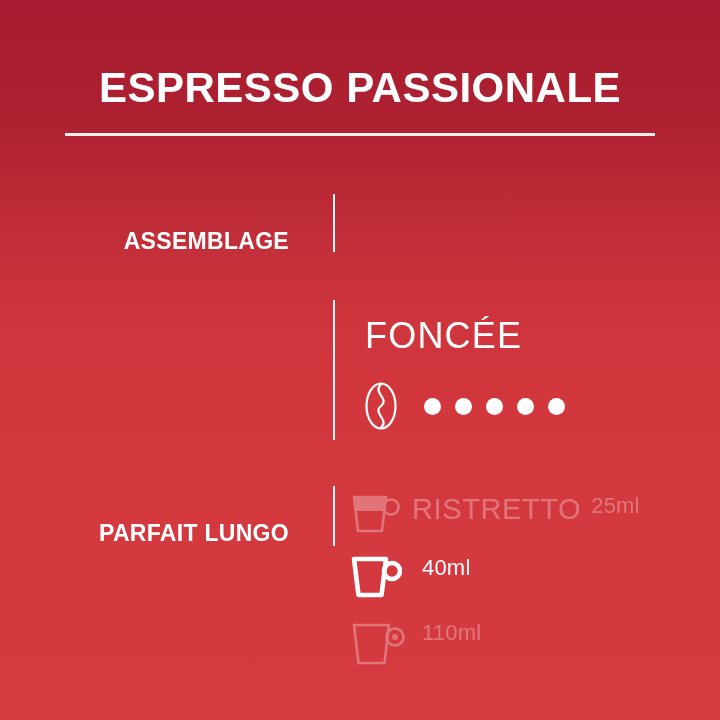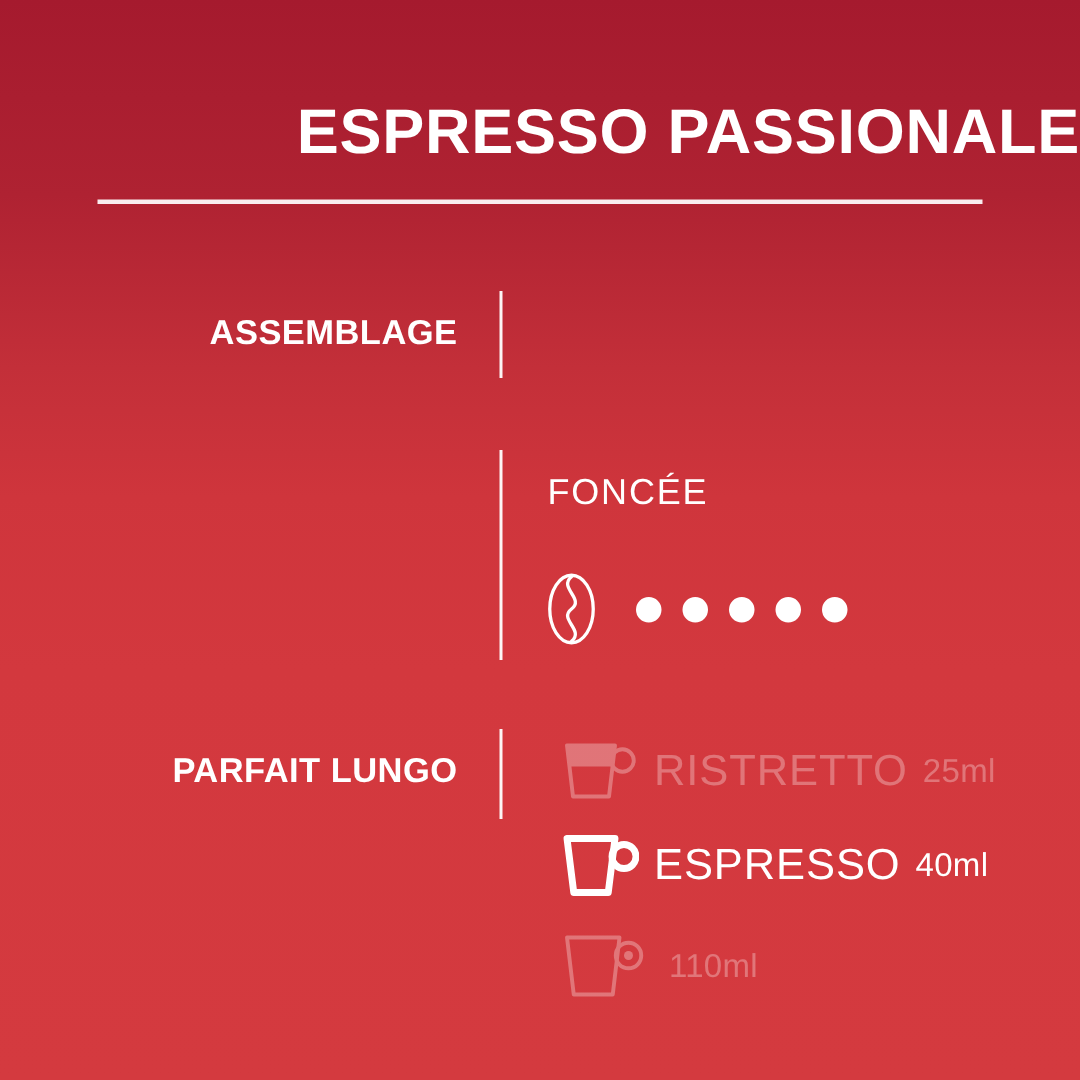--- a/index.html
+++ b/index.html
@@ -12,41 +12,42 @@
   #card {
     position: relative;
     width: 720px; height: 720px;
     background: linear-gradient(180deg, #a51a2e 0%, #af2232 18%, #c32f39 34%, #cf353c 46%, #d3383e 62%, #d43a3f 100%);
     color: #ffffff;
   }
 
   
   #title {
     position:absolute; left:0; top:66px; width:720px;
-    text-align:right;
+    text-align:center;
     font-size:42px;
     font-weight:700;
     letter-spacing:0.5px;
     line-height:1.05;
     color:#ffffff;
   }
   #title-rule {
     position:absolute; left:65px; top:133px; width:590px; height:3px;
     background:#ffffff; opacity:0.92;
   }
 
   
   .label {
     position:absolute;
-    left:40px; width:265px;
+    left:24px; width:265px;
     text-align:right;
     font-size:23px;
     font-weight:700;
     letter-spacing:0.3px;
     color:#ffffff;
+    margin-top:20px;
   }
   .vrule {
     position:absolute;
     left:333px; width:2px;
     background:#ffffff; opacity:0.95;
   }
 
   
   #label-assemblage { top:208px; }
   #rule-1 { top:194px; height:58px; }
@@ -54,39 +55,39 @@
     position:absolute; left:365px; top:206px;
     font-size:25px; font-weight:700; letter-spacing:0.3px;
     color:#ffffff;
   }
 
   
   #label-torrefaction { top:320px; }
   #rule-2 { top:300px; height:140px; }
   #value-roast {
     position:absolute; left:365px; top:315px;
-    font-size:24px; font-weight:300; letter-spacing:1.2px;
+    font-size:36px; font-weight:300; letter-spacing:1.2px;
     color:#ffffff;
     text-align:center;
   }
   #roast-strength {
     position:absolute; left:362px; top:381px;
     display:flex; align-items:center; gap:12px;
   }
   #bean-icon { display:block; }
   .dots { display:flex; align-items:center; gap:14px; margin-left:12px; }
   .dot { width:17px; height:17px; border-radius:50%; background:#ffffff; }
 
   
   #label-parfait { top:500px; }
   #rule-3 { top:486px; height:60px; }
 
   .drink {
-    position:absolute; left:374px;
-    display:flex; align-items:center;
+    position:absolute; left:350px;
+    display:flex; align-items:flex-start;
   }
   .drink .cup { width:62px; flex:0 0 62px; display:flex; align-items:center; justify-content:flex-start; }
   .drink .dname {
     font-size:29px; font-weight:300; letter-spacing:0.6px;
     color:#ffffff; white-space:nowrap;
   }
   .drink .dvol {
     font-size:22px; font-weight:400; letter-spacing:0.2px;
     color:#ffffff; white-space:nowrap; margin-left:10px;
   }
@@ -139,21 +140,20 @@
     <span class="dvol">25ml</span>
   </div>
 
   <div class="drink" id="drink-espresso">
     <span class="cup">
       <svg width="52" height="44" viewBox="0 0 52 44" fill="none">
         <path d="M4 4 H36 L31.5 40 H8.5 Z" stroke="#ffffff" stroke-width="4.6" stroke-linejoin="round" fill="none"></path>
         <circle cx="42" cy="16" r="8" stroke="#ffffff" stroke-width="4.6" fill="none"></circle>
       </svg>
     </span>
-    <span class="dname">ESPRESSO</span>
     <span class="dvol">40ml</span>
   </div>
 
   <div class="drink" id="drink-lungo">
     <span class="cup">
       <svg width="56" height="48" viewBox="0 0 56 48" fill="none">
         <path d="M4 5 H39 L34.5 43 H8.5 Z" stroke="#ffffff" stroke-width="2.6" stroke-linejoin="round" fill="none"></path>
         <circle cx="45" cy="17" r="8.5" stroke="#ffffff" stroke-width="2.6" fill="none"></circle>
         <circle cx="45" cy="17" r="3" fill="#ffffff"></circle>
       </svg>

